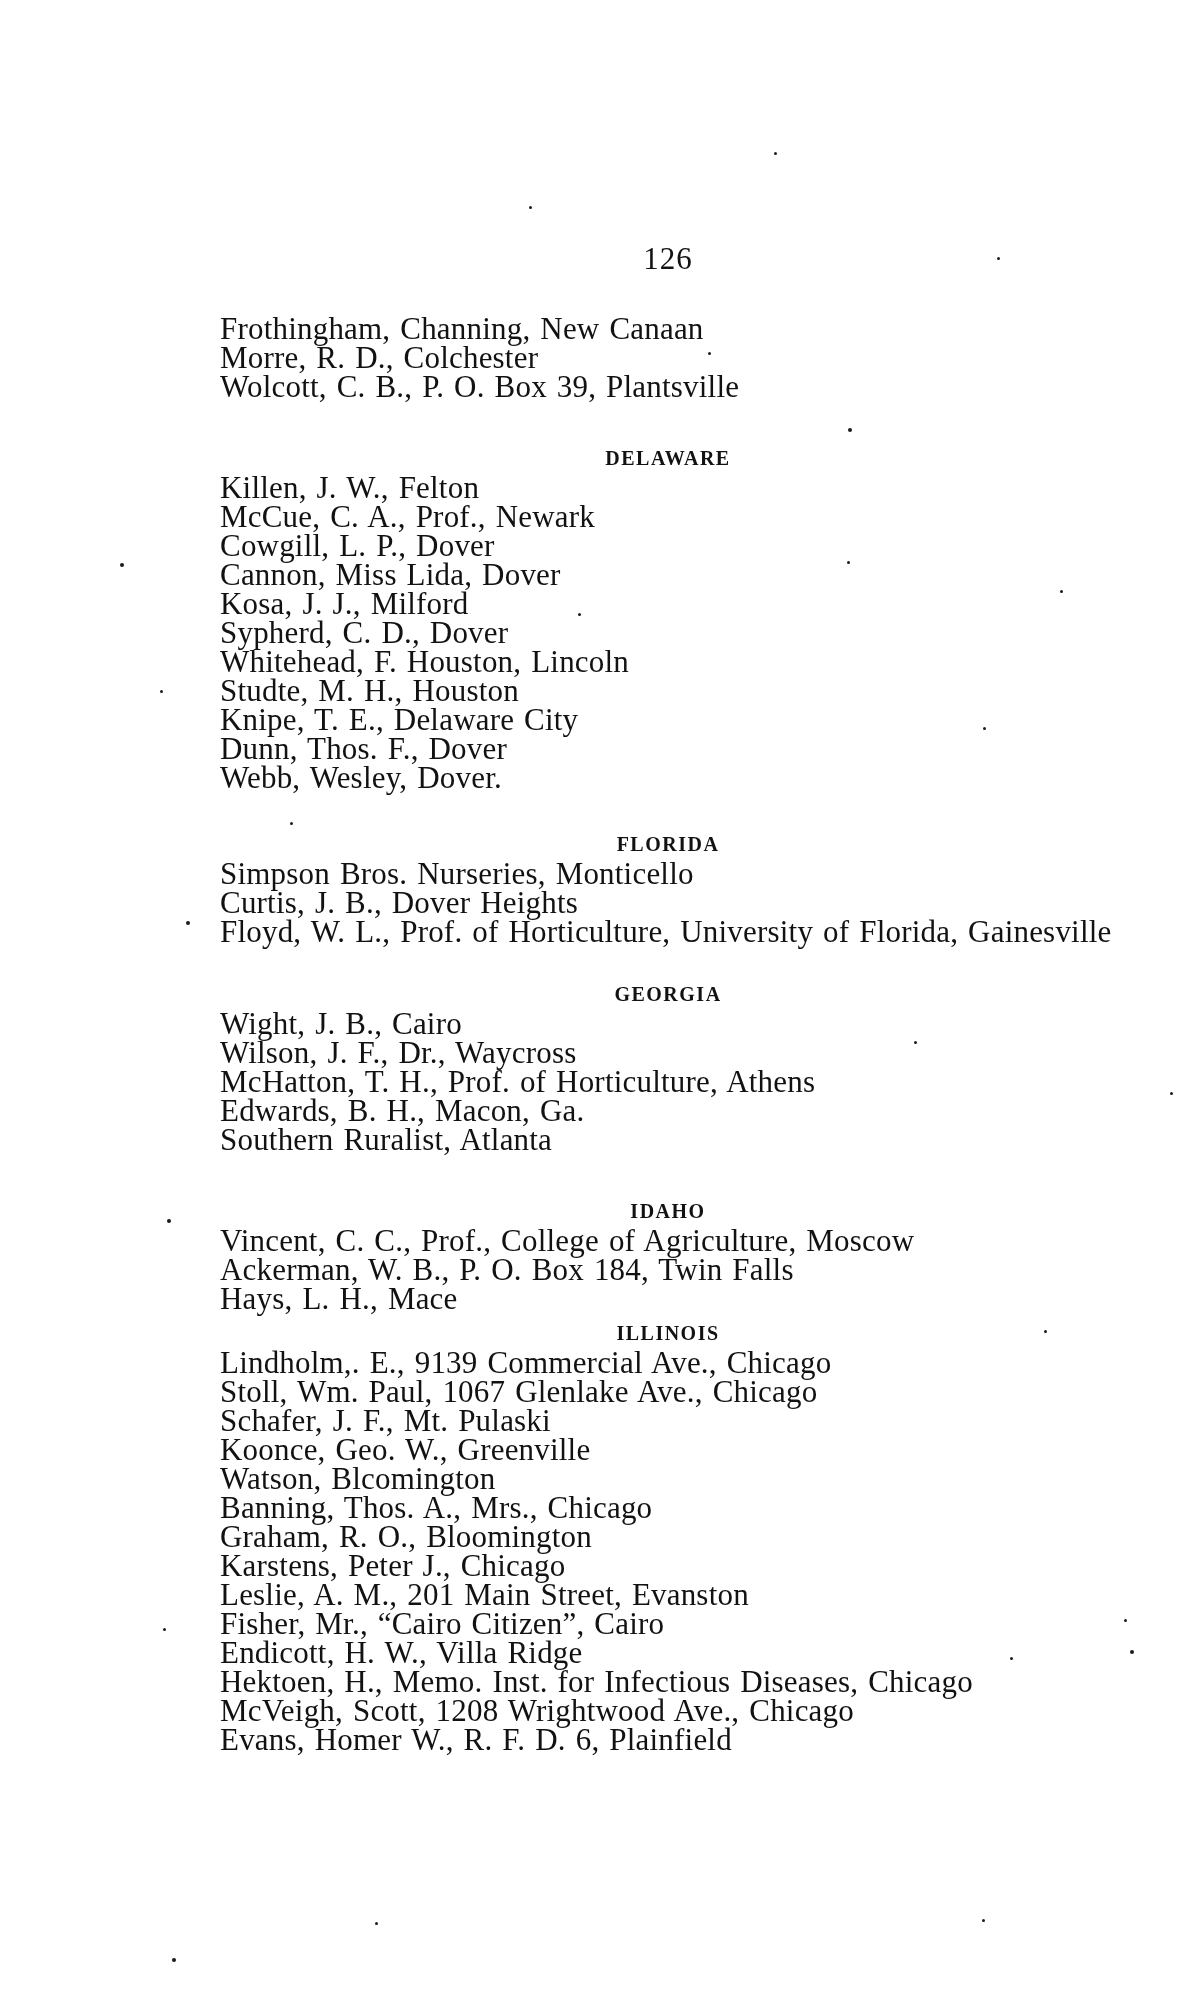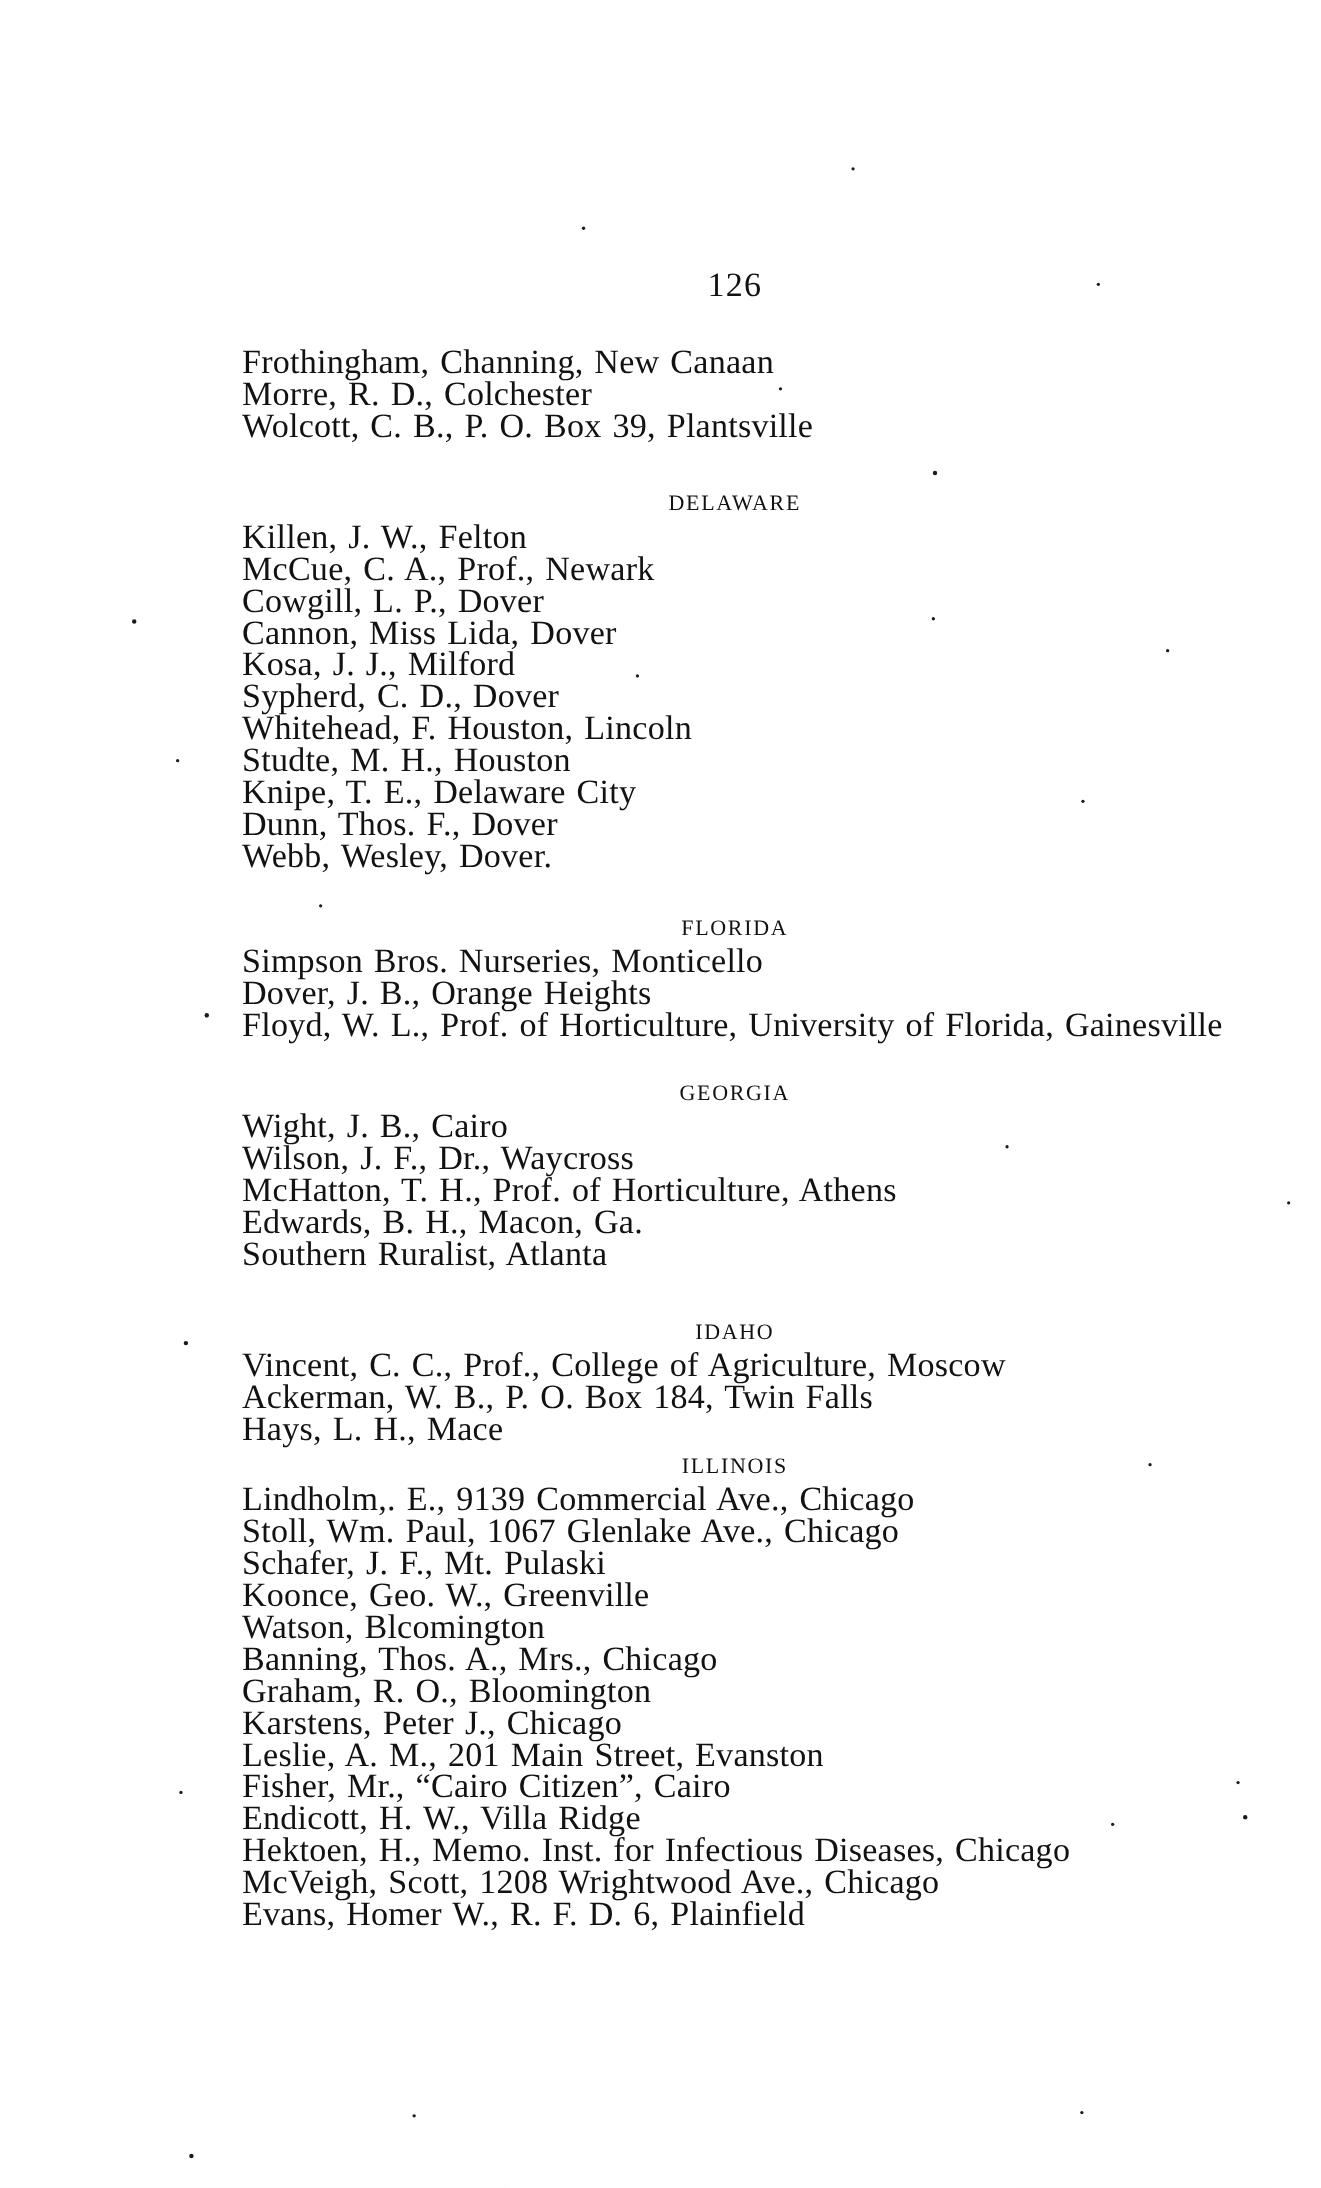--- a/index.html
+++ b/index.html
@@ -35,21 +35,21 @@
   .entry {
     font-size: 31px;
     line-height: 29px;
     white-space: nowrap;
     letter-spacing: 0.2px;
     word-spacing: 2px;
   }
   .section-heading {
     text-align: center;
     font-size: 20px;
-    font-weight: normal;
+    font-weight: bold;
     line-height: 29px;
     letter-spacing: 1.5px;
   }
   
   #sections .section:nth-child(1) .section-heading { margin-top: 43px; }
   #sections .section:nth-child(2) .section-heading { margin-top: 38px; }
   #sections .section:nth-child(3) .section-heading { margin-top: 34px; }
   #sections .section:nth-child(4) .section-heading { margin-top: 43px; }
   #sections .section:nth-child(5) .section-heading { margin-top: 6px; }
   .speck {
@@ -106,21 +106,21 @@
           <div class="entry">Sypherd, C. D., Dover</div>
           <div class="entry">Whitehead, F. Houston, Lincoln</div>
           <div class="entry">Studte, M. H., Houston</div>
           <div class="entry">Knipe, T. E., Delaware City</div>
           <div class="entry">Dunn, Thos. F., Dover</div>
           <div class="entry">Webb, Wesley, Dover.</div>
         </div>
         <div class="section">
           <div class="section-heading">FLORIDA</div>
           <div class="entry">Simpson Bros. Nurseries, Monticello</div>
-          <div class="entry">Dover, J. B., Orange Heights</div>
+          <div class="entry">Curtis, J. B., Dover Heights</div>
           <div class="entry">Floyd, W. L., Prof. of Horticulture, University of Florida, Gainesville</div>
         </div>
         <div class="section">
           <div class="section-heading">GEORGIA</div>
           <div class="entry">Wight, J. B., Cairo</div>
           <div class="entry">Wilson, J. F., Dr., Waycross</div>
           <div class="entry">McHatton, T. H., Prof. of Horticulture, Athens</div>
           <div class="entry">Edwards, B. H., Macon, Ga.</div>
           <div class="entry">Southern Ruralist, Atlanta</div>
         </div>

